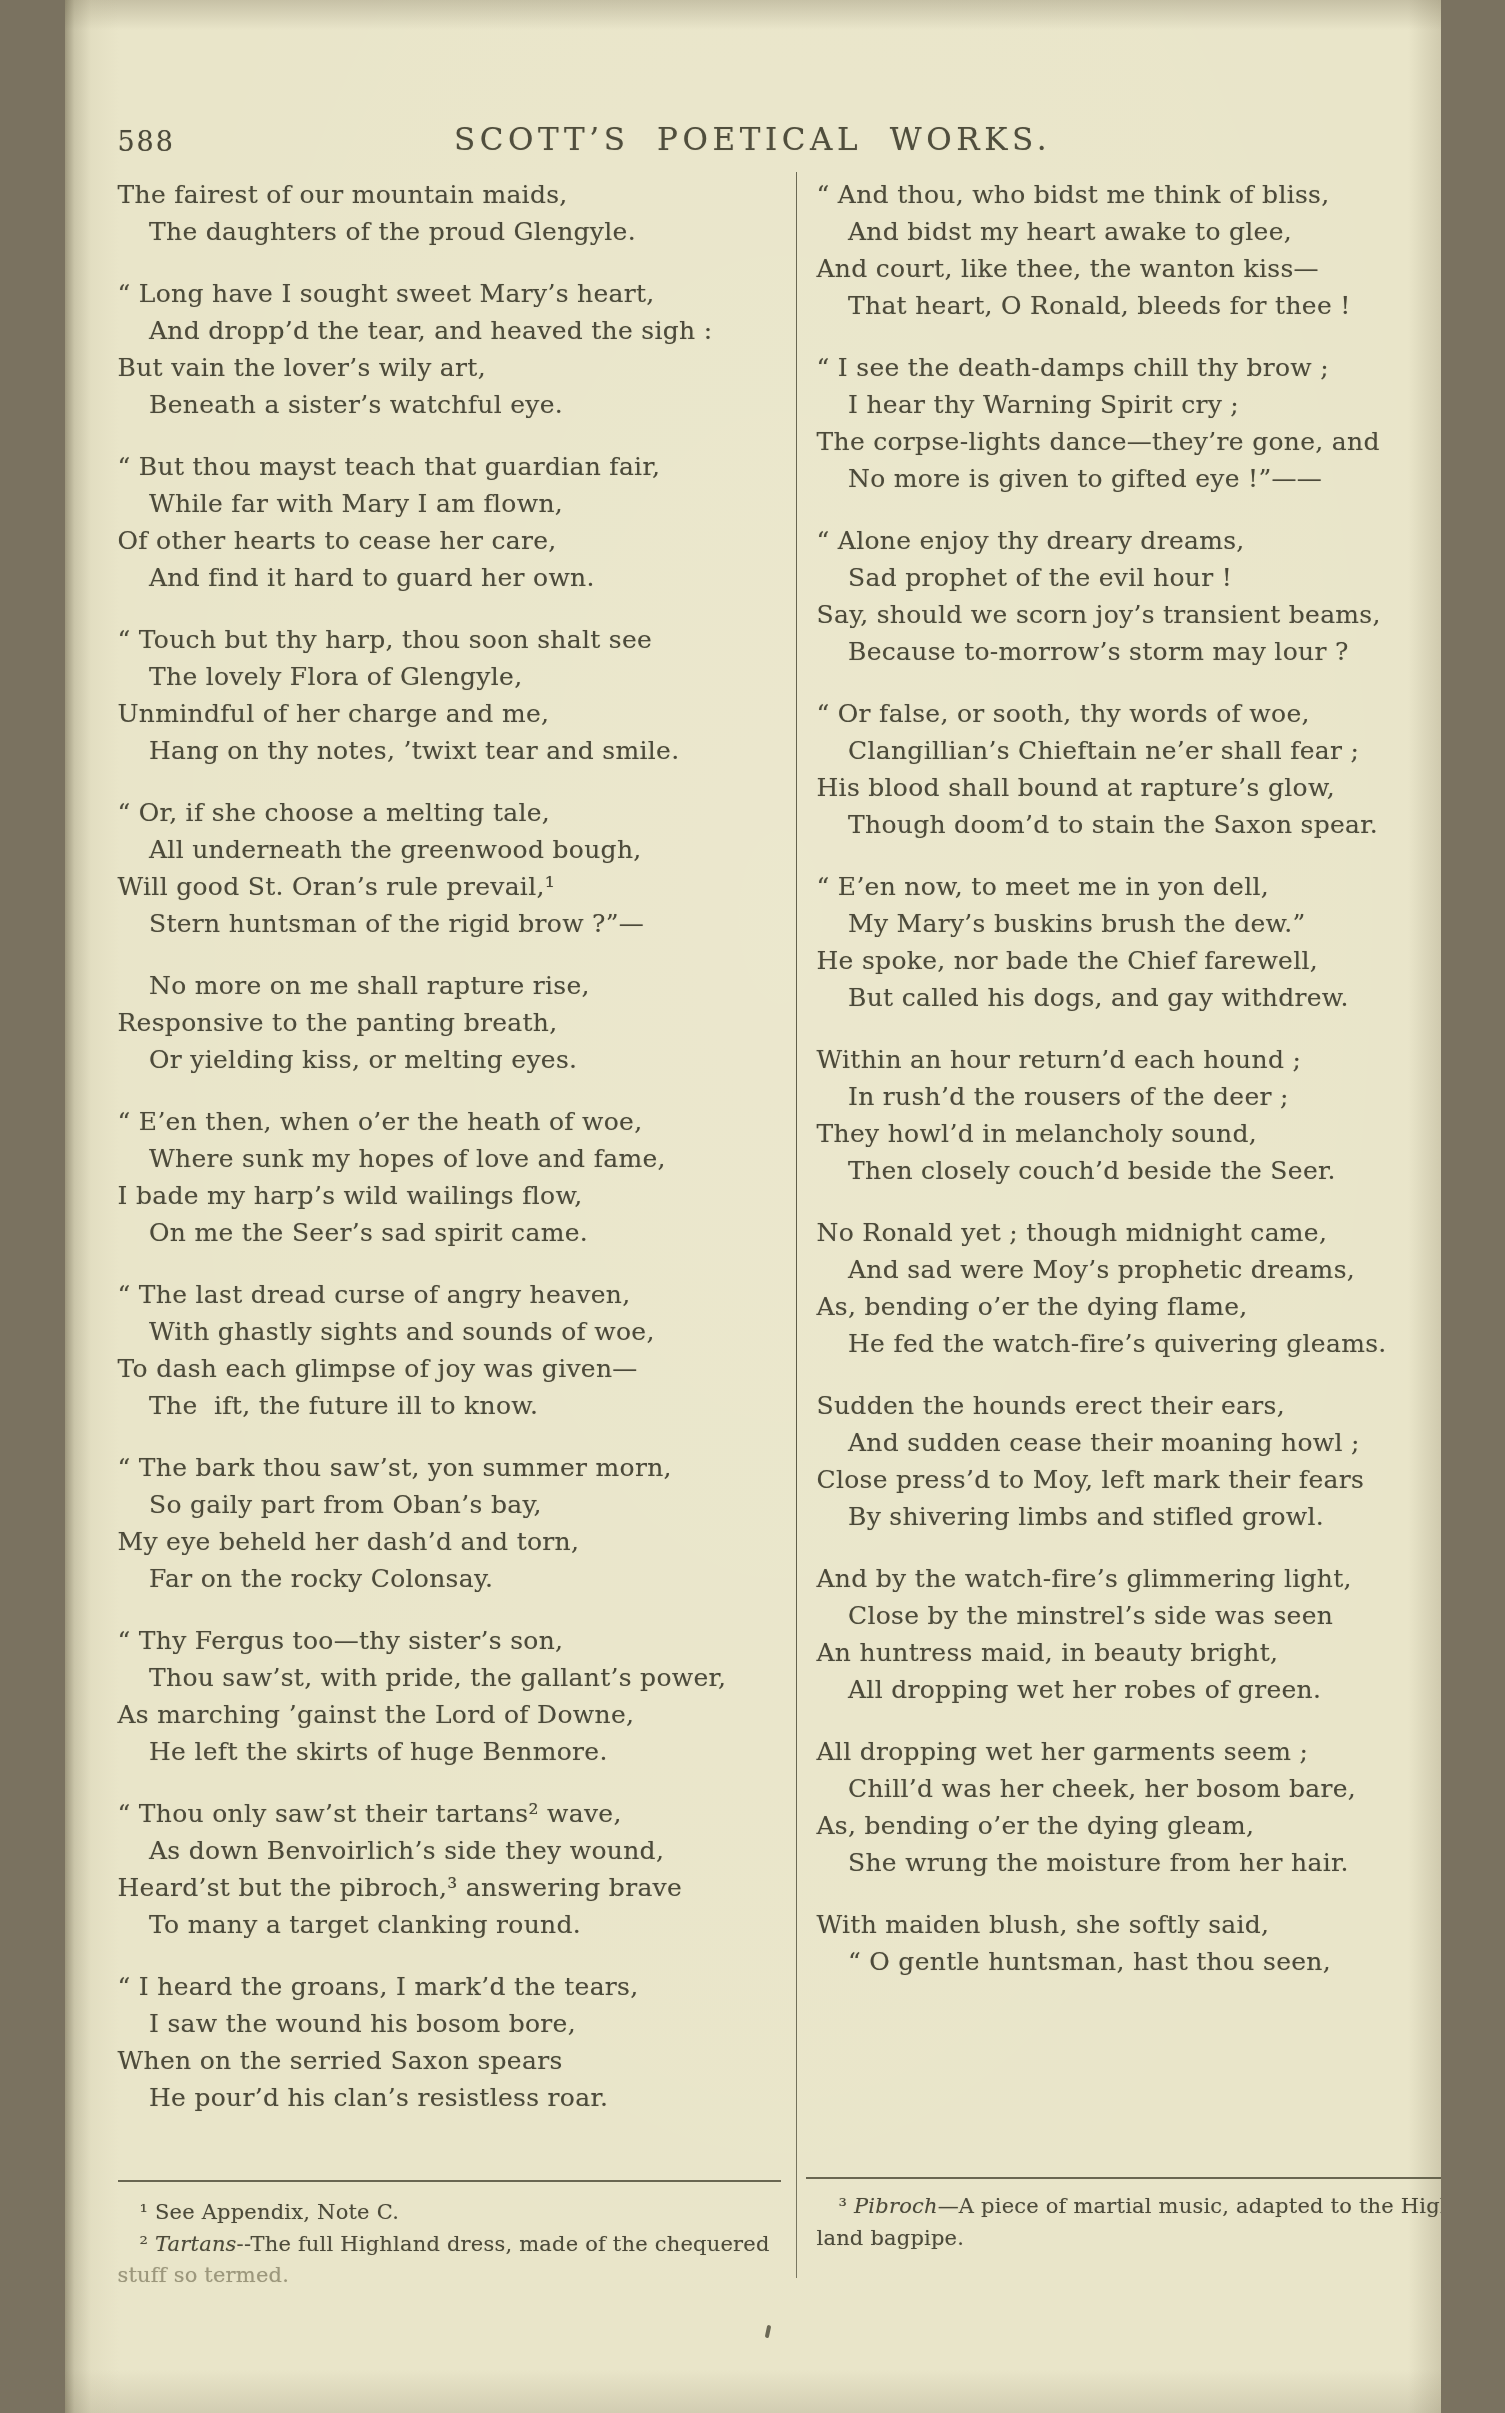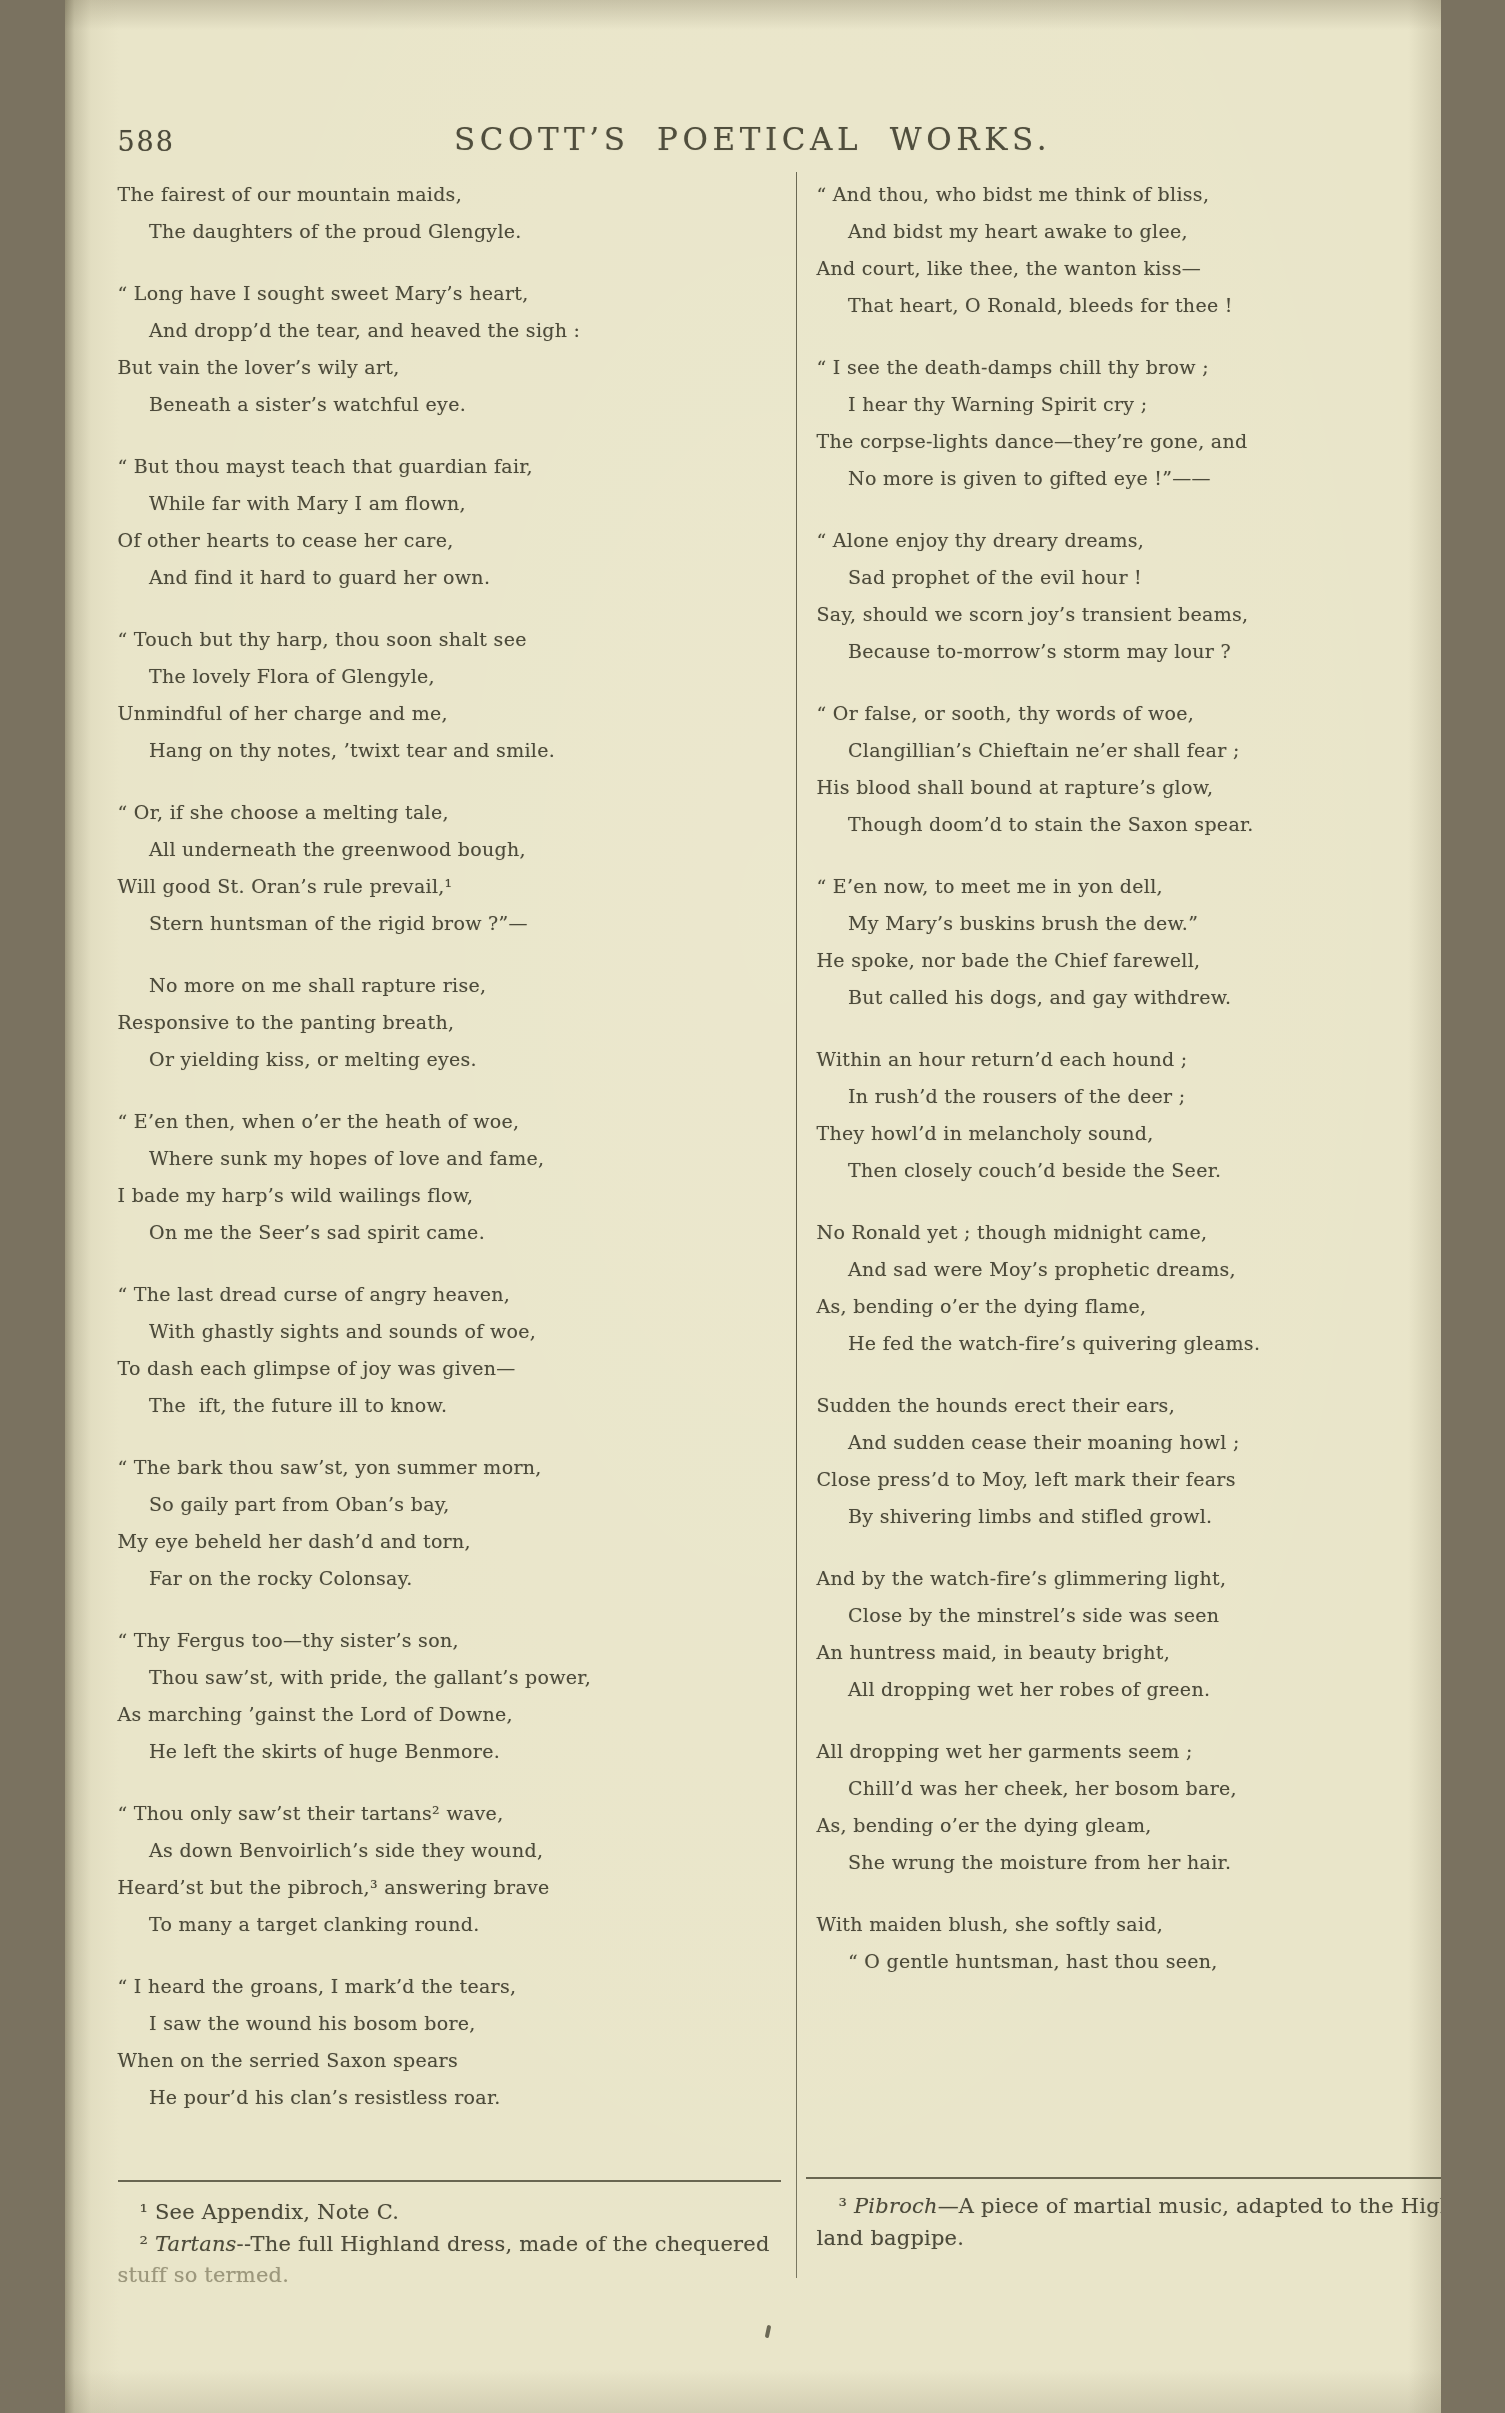--- a/index.html
+++ b/index.html
@@ -24,21 +24,21 @@
     font-size:27px;letter-spacing:1.9px;
   }
   .page-title{
     position:absolute;left:0;right:0;top:121px;
     text-align:center;
     font-size:31px;letter-spacing:4.6px;word-spacing:13px;
     color:#504e3d;
   }
   .column{
     position:absolute;top:176px;
-    font-size:19px;line-height:37px;
+    font-size:25px;line-height:37px;
     letter-spacing:0.3px;
   }
   .column-left{ left:53px;width:658px; }
   .column-right{ left:752px;width:722px; }
   .column-divider{
     position:absolute;left:731px;top:172px;
     width:1.9px;height:2106px;
     background:linear-gradient(180deg, rgba(85,83,63,0.85) 0%, rgba(85,83,63,0.95) 60%, rgba(85,83,63,0.75) 100%);
   }
   .stanza{ margin:0 0 25px 0; }

